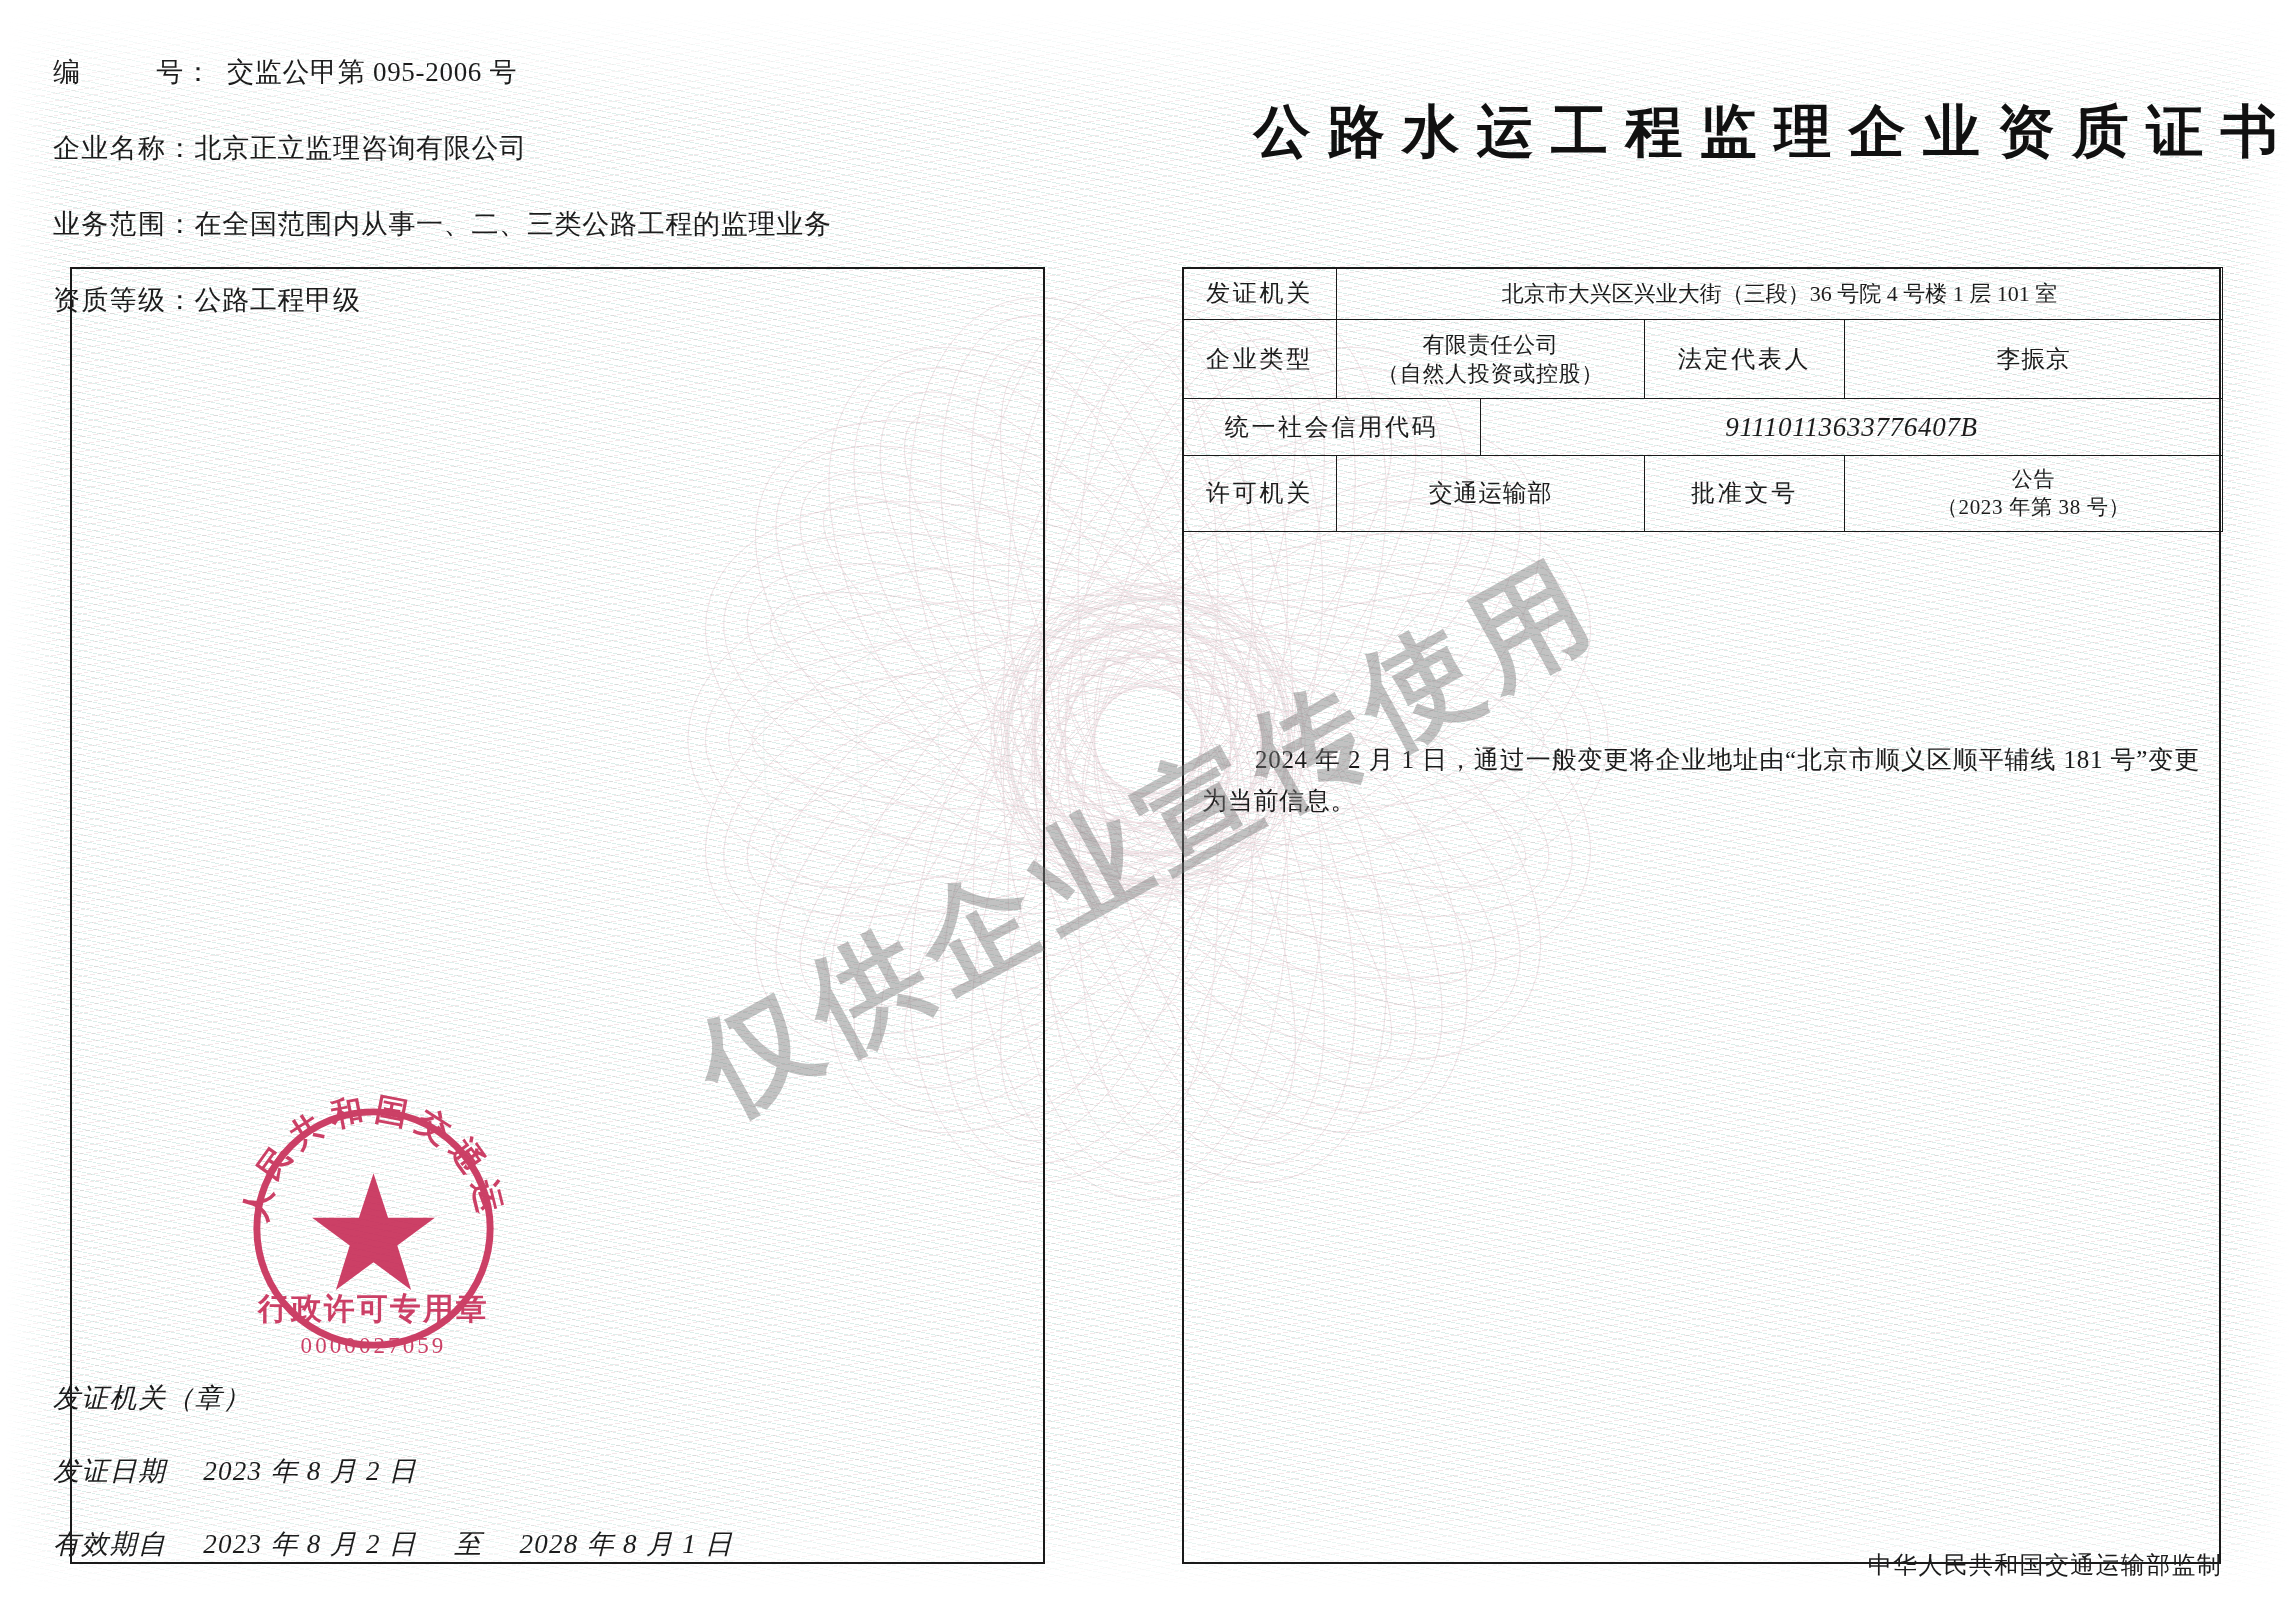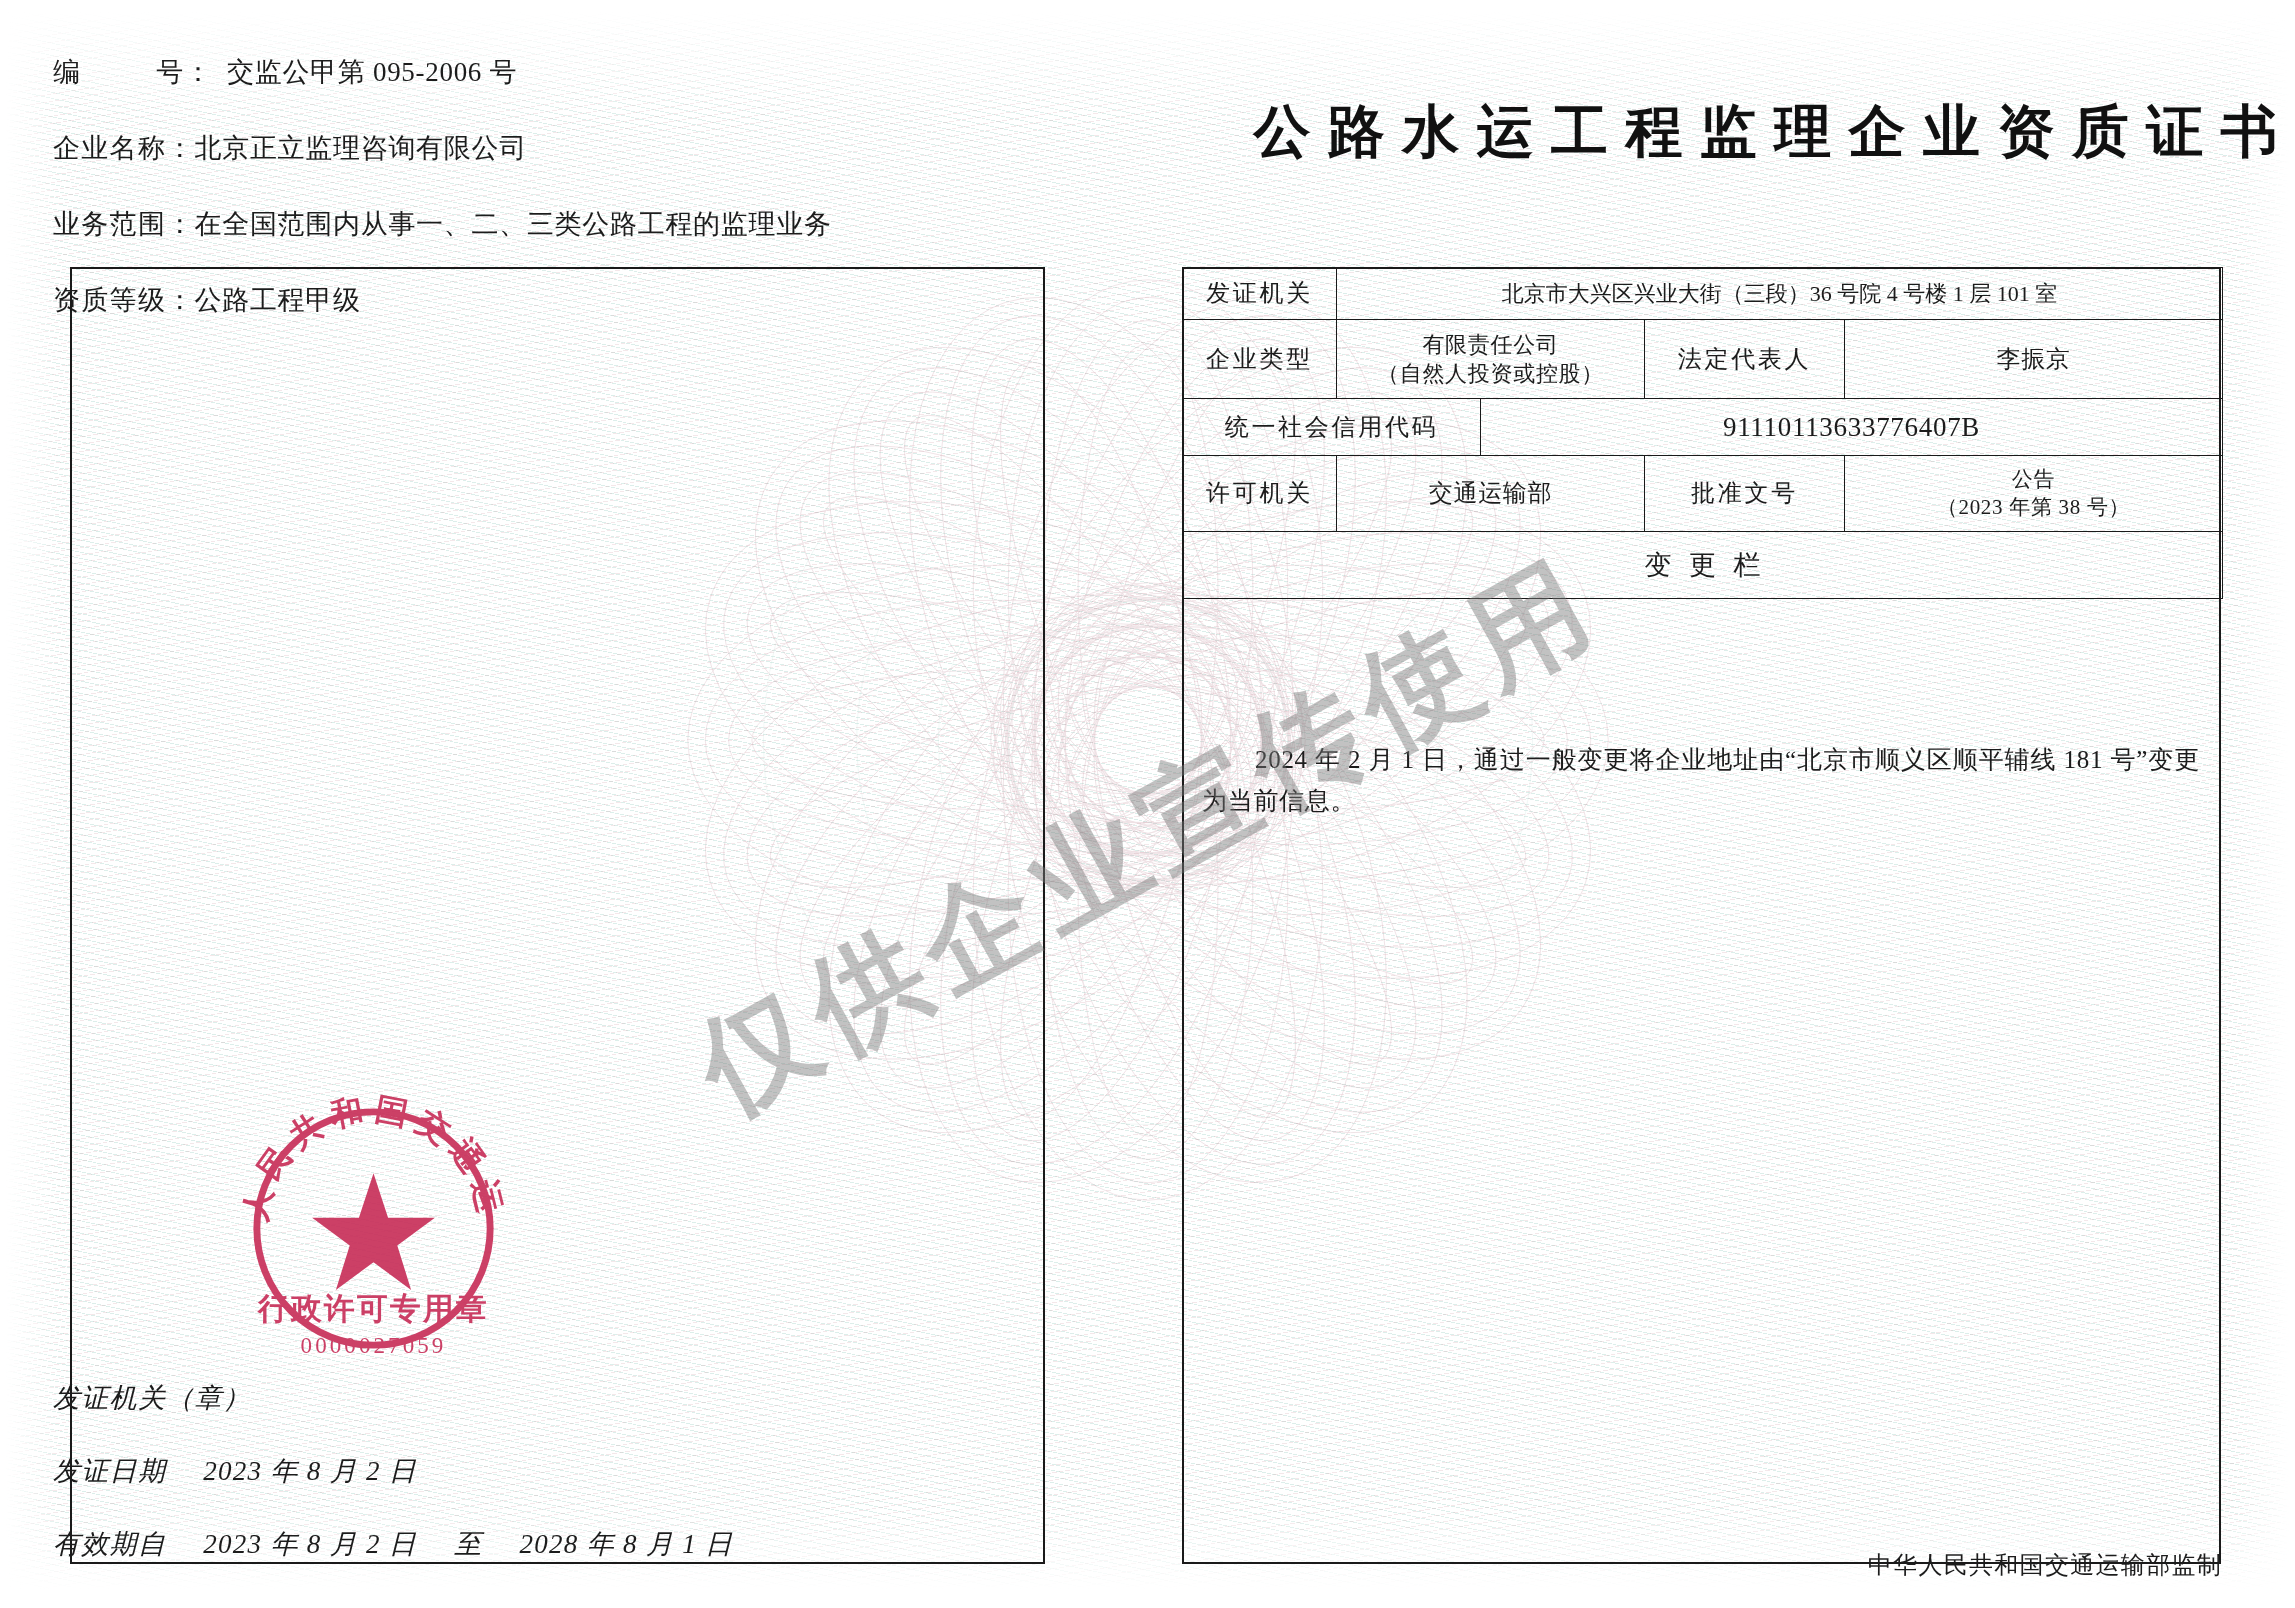--- a/index.html
+++ b/index.html
@@ -204,20 +204,21 @@
     white-space: nowrap;
   }
   .cell-addr {
     font-size: 22px !important;
     letter-spacing: 0px !important;
   }
   .cell-code {
     font-size: 27px !important;
     letter-spacing: 0.7px !important;
     font-family: "Liberation Serif", serif;
+    font-style: italic;
   }
   .cell-type {
     font-size: 22px !important;
     line-height: 1.25;
   }
   .cell-notice {
     font-size: 21px !important;
     line-height: 1.25;
   }
   .row-change td {
@@ -387,23 +388,20 @@
     <tr>
       <td class="lbl" colspan="2">统一社会信用代码</td>
       <td class="cell-code" colspan="4">91110113633776407B</td>
     </tr>
     <tr>
       <td class="lbl">许可机关</td>
       <td colspan="2">交通运输部</td>
       <td class="lbl">批准文号</td>
       <td class="cell-notice" colspan="2">公告<br>（2023 年第 38 号）</td>
     </tr>
-    <tr class="row-change">
-      <td colspan="6">变更栏</td>
-    </tr>
   </tbody>
 </table>
 
 <div class="change-text">2024 年 2 月 1 日，通过一般变更将企业地址由“北京市顺义区顺平辅线 181 号”变更为当前信息。</div>
 
 <div class="footer-note">中华人民共和国交通运输部监制</div>
 
 <div class="watermark">仅供企业宣传使用</div>
 
 

